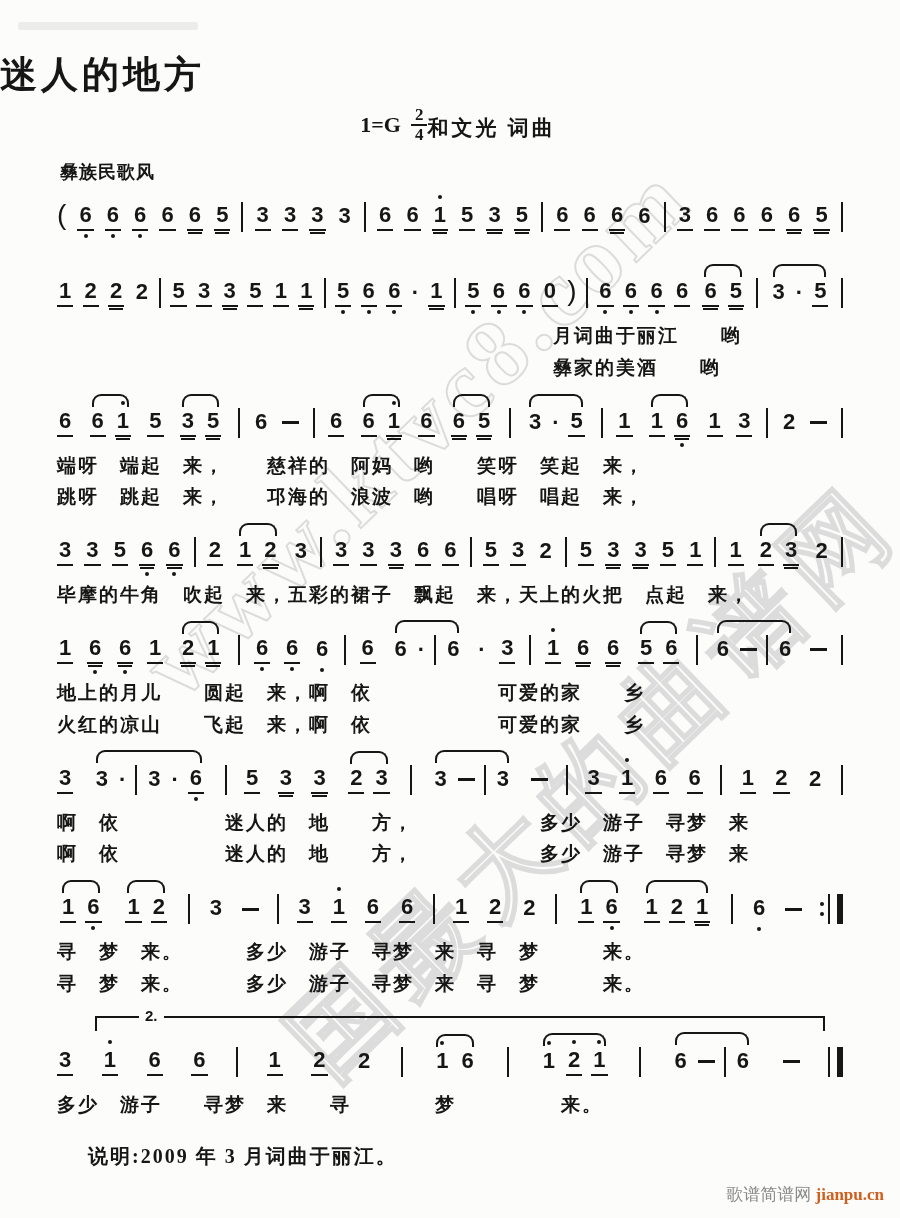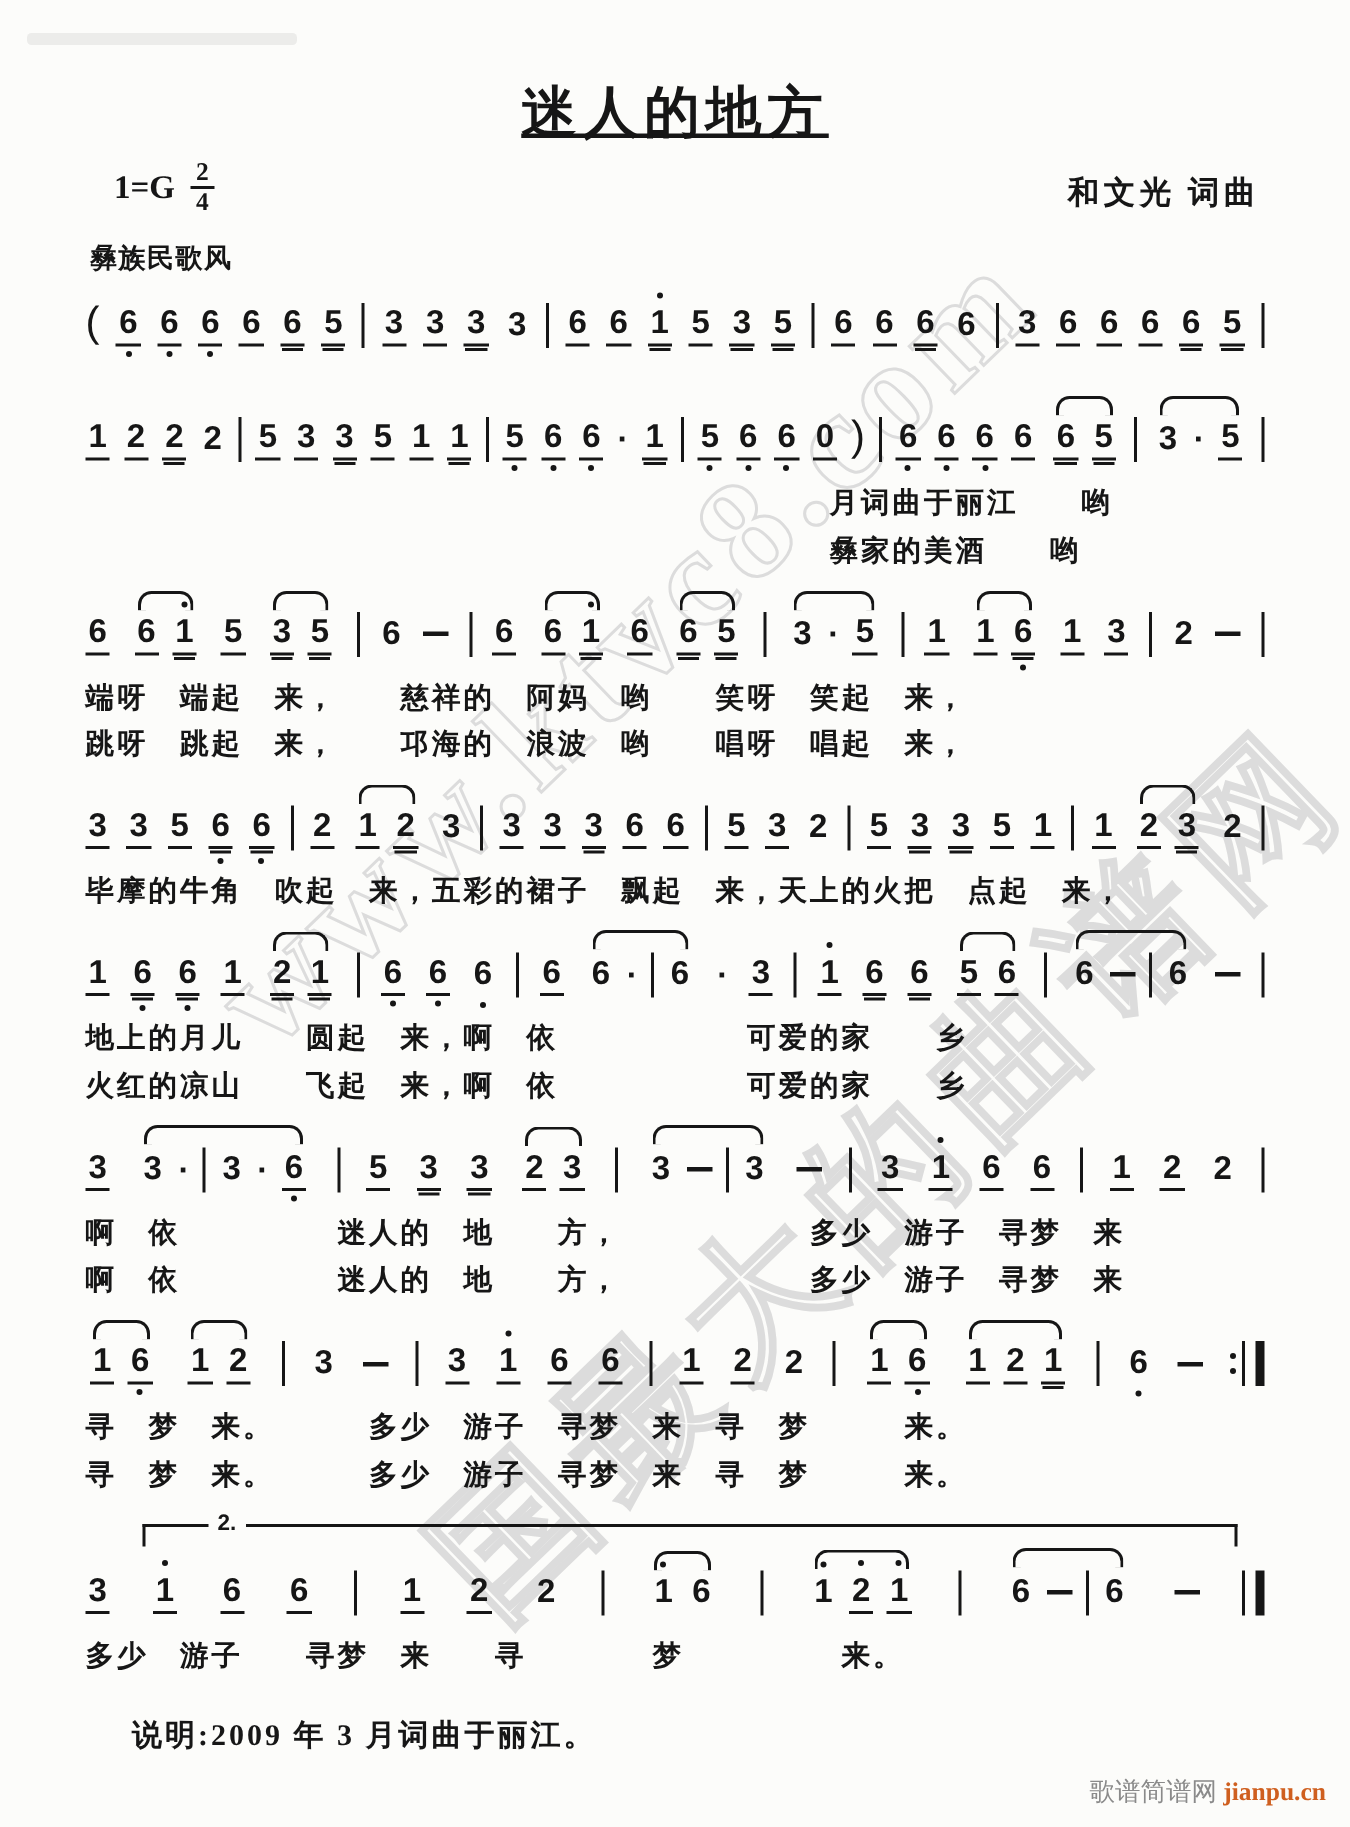--- a/index.html
+++ b/index.html
@@ -1,23 +1,23 @@
 <!DOCTYPE html>
 <html><head>
 <meta charset="utf-8">
 <style>
   html,body{margin:0;padding:0;}
   body{width:900px;height:1218px;overflow:hidden;background:#ffffff;}
   .page{position:relative;width:900px;height:1218px;background:#fcfcfa;
         font-family:"Liberation Sans",sans-serif;color:#161616;overflow:hidden;}
 
   
-  .title{ text-align:center;padding-top:50px;font-size:37px;font-weight:bold;letter-spacing:4px;
-          font-family:"Liberation Sans",sans-serif;text-decoration:underline;}
-  .meta-row{display:flex;justify-content:space-between;align-items:flex-start;
+  .title{ padding-top:50px;font-size:37px;font-weight:bold;letter-spacing:4px;
+          font-family:"Liberation Sans",sans-serif;}
+  .meta-row{display:flex;justify-content:center;align-items:flex-start;
             padding:6px 60px 0 76px;height:44px;}
   .keysig{display:flex;align-items:center;font-size:22px;font-weight:bold;
           font-family:"Liberation Serif",serif;}
   .timesig{display:inline-flex;flex-direction:column;align-items:center;margin-left:10px;
            font-size:17px;font-weight:bold;line-height:1.05;}
   .timesig .tnum{padding:0 4px;}
   .timesig .tnum.top{border-bottom:2px solid #161616;}
   .composer{font-size:21px;font-weight:bold;font-family:"Liberation Serif",serif;letter-spacing:3px;padding-top:8px;}
   .style-label{padding:10px 0 0 60px;font-size:18px;font-weight:bold;letter-spacing:1px;}
 

